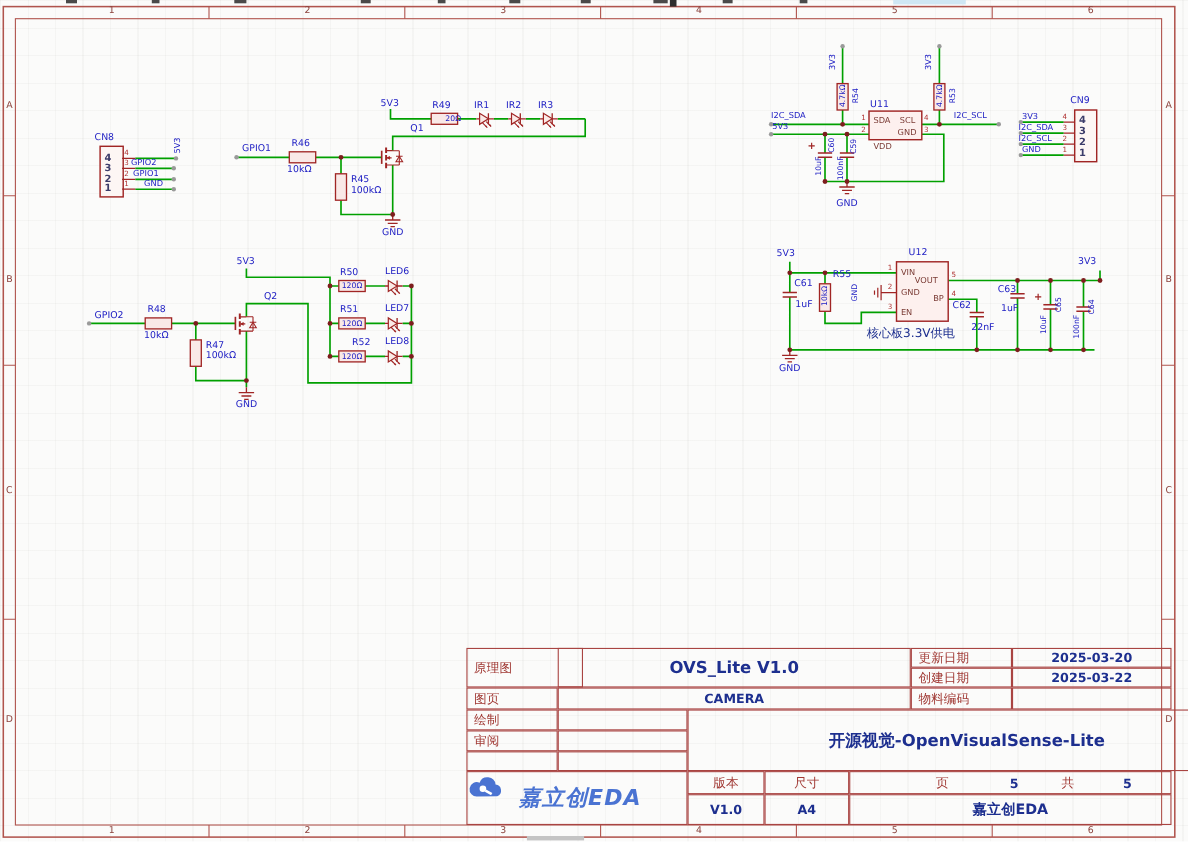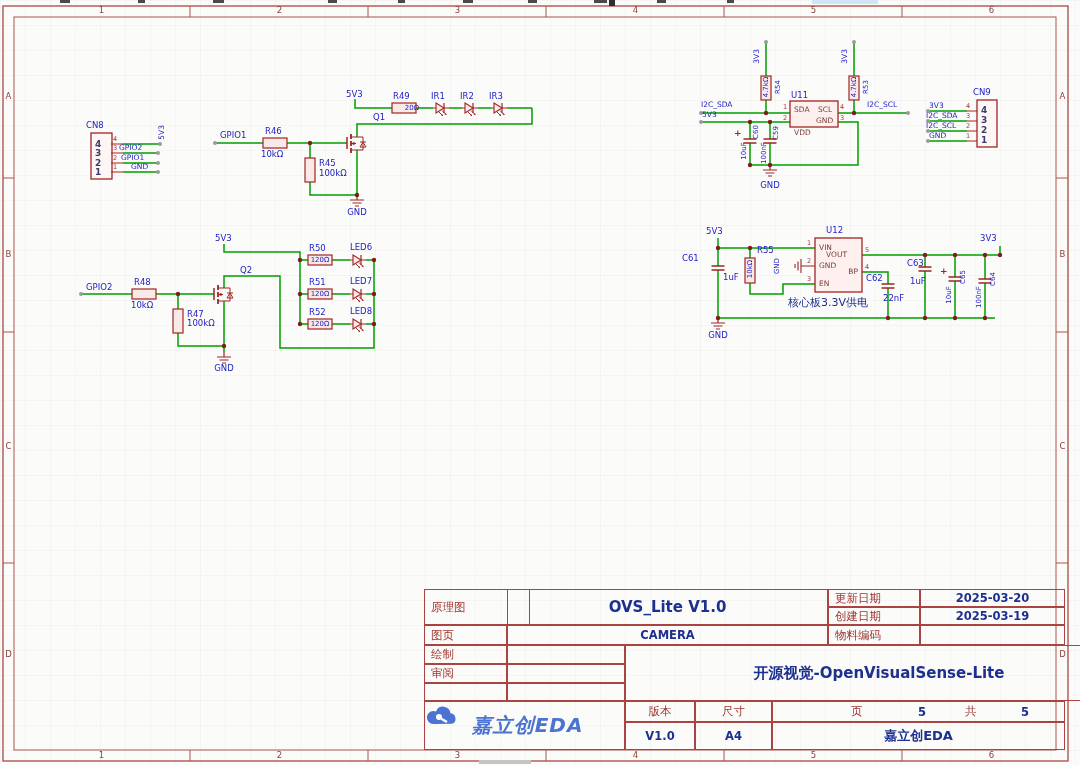--- a/index.html
+++ b/index.html
@@ -254,21 +254,21 @@
   <span class="lbl" style="left:187px;top:310px">R47</span>
   <span class="lbl" style="left:187px;top:319px">100kΩ</span>
   <span class="lbl" style="left:240px;top:266px">Q2</span>
   <span class="lbl" style="left:215px;top:234px">5V3</span>
   <span class="lbl" style="left:309px;top:244px">R50</span>
   <span class="lbl inval" style="left:308px;top:256px;width:24px">120Ω</span>
   <span class="lbl" style="left:350px;top:243px">LED6</span>
   <span class="lbl" style="left:309px;top:278px">R51</span>
   <span class="lbl inval" style="left:308px;top:290px;width:24px">120Ω</span>
   <span class="lbl" style="left:350px;top:277px">LED7</span>
-  <span class="lbl" style="left:309px;top:308px">R52</span>
+  <span class="lbl" style="left:320px;top:308px">R52</span>
   <span class="lbl inval" style="left:308px;top:320px;width:24px">120Ω</span>
   <span class="lbl" style="left:350px;top:307px">LED8</span>
   <span class="lbl ctr" style="left:211px;top:364px;width:26px">GND</span>
 </div>
 
 <div>
   <span class="lbl vert s75" style="left:742px;top:52px">3V3</span>
   <span class="lbl vert s75" style="left:830px;top:52px">3V3</span>
   <span class="lbl vert s7" style="left:763px;top:83px">R54</span>
   <span class="lbl vert s7" style="left:751px;top:83px">4.7kΩ</span>
@@ -305,30 +305,30 @@
   <span class="lbl pinred" style="left:966px;top:123px">2</span>
   <span class="lbl pinred" style="left:966px;top:133px">1</span>
   <span class="lbl s75" style="left:929px;top:102px">3V3</span>
   <span class="lbl s75" style="left:926px;top:112px">I2C_SDA</span>
   <span class="lbl s75" style="left:926px;top:122px">I2C_SCL</span>
   <span class="lbl s75" style="left:929px;top:132px">GND</span>
 </div>
 
 <div>
   <span class="lbl" style="left:706px;top:227px">5V3</span>
-  <span class="lbl" style="left:682px;top:254px">C61</span>
+  <span class="lbl" style="left:722px;top:254px">C61</span>
   <span class="lbl" style="left:723px;top:273px">1uF</span>
   <span class="lbl" style="left:757px;top:246px">R55</span>
   <span class="lbl vert s7" style="left:735px;top:265px">10kΩ</span>
   <span class="lbl vert s7" style="left:762px;top:262px">GND</span>
   <span class="lbl" style="left:826px;top:226px">U12</span>
   <span class="lbl pname" style="left:819px;top:244px">VIN</span>
   <span class="lbl pname" style="left:819px;top:262px">GND</span>
   <span class="lbl pname" style="left:819px;top:280px">EN</span>
-  <span class="lbl pname" style="left:826px;top:251px;width:32px;text-align:left">VOUT</span>
+  <span class="lbl pname" style="left:826px;top:251px;width:32px;text-align:center">VOUT</span>
   <span class="lbl pname" style="left:838px;top:268px;width:20px;text-align:right">BP</span>
   <span class="lbl pinred" style="left:807px;top:240px">1</span>
   <span class="lbl pinred" style="left:807px;top:258px">2</span>
   <span class="lbl pinred" style="left:807px;top:276px">3</span>
   <span class="lbl pinred" style="left:865px;top:247px">5</span>
   <span class="lbl pinred" style="left:865px;top:264px">4</span>
   <span class="lbl" style="left:866px;top:274px">C62</span>
   <span class="lbl" style="left:883px;top:294px">22nF</span>
   <span class="lbl" style="left:907px;top:259px">C63</span>
   <span class="lbl" style="left:910px;top:277px">1uF</span>
@@ -352,21 +352,21 @@
   <div class="tb tbl" style="left:828px;top:589px;width:92px;height:18px">
         <span>更新日期</span>
       </div>
   <div class="tb tbv" style="left:920px;top:589px;width:145px;height:18px">
         <span>2025-03-20</span>
       </div>
   <div class="tb tbl" style="left:828px;top:607px;width:92px;height:18px">
         <span>创建日期</span>
       </div>
   <div class="tb tbv" style="left:920px;top:607px;width:145px;height:18px">
-        <span>2025-03-19</span>
+        <span>2025-03-22</span>
       </div>
   <div class="tb tbl" style="left:424px;top:625px;width:83px;height:20px">
         <span>图页</span>
       </div>
   <div class="tb tbv" style="left:507px;top:625px;width:321px;height:20px">
         <span>CAMERA</span>
       </div>
   <div class="tb tbl" style="left:828px;top:625px;width:92px;height:20px">
         <span>物料编码</span>
       </div>

